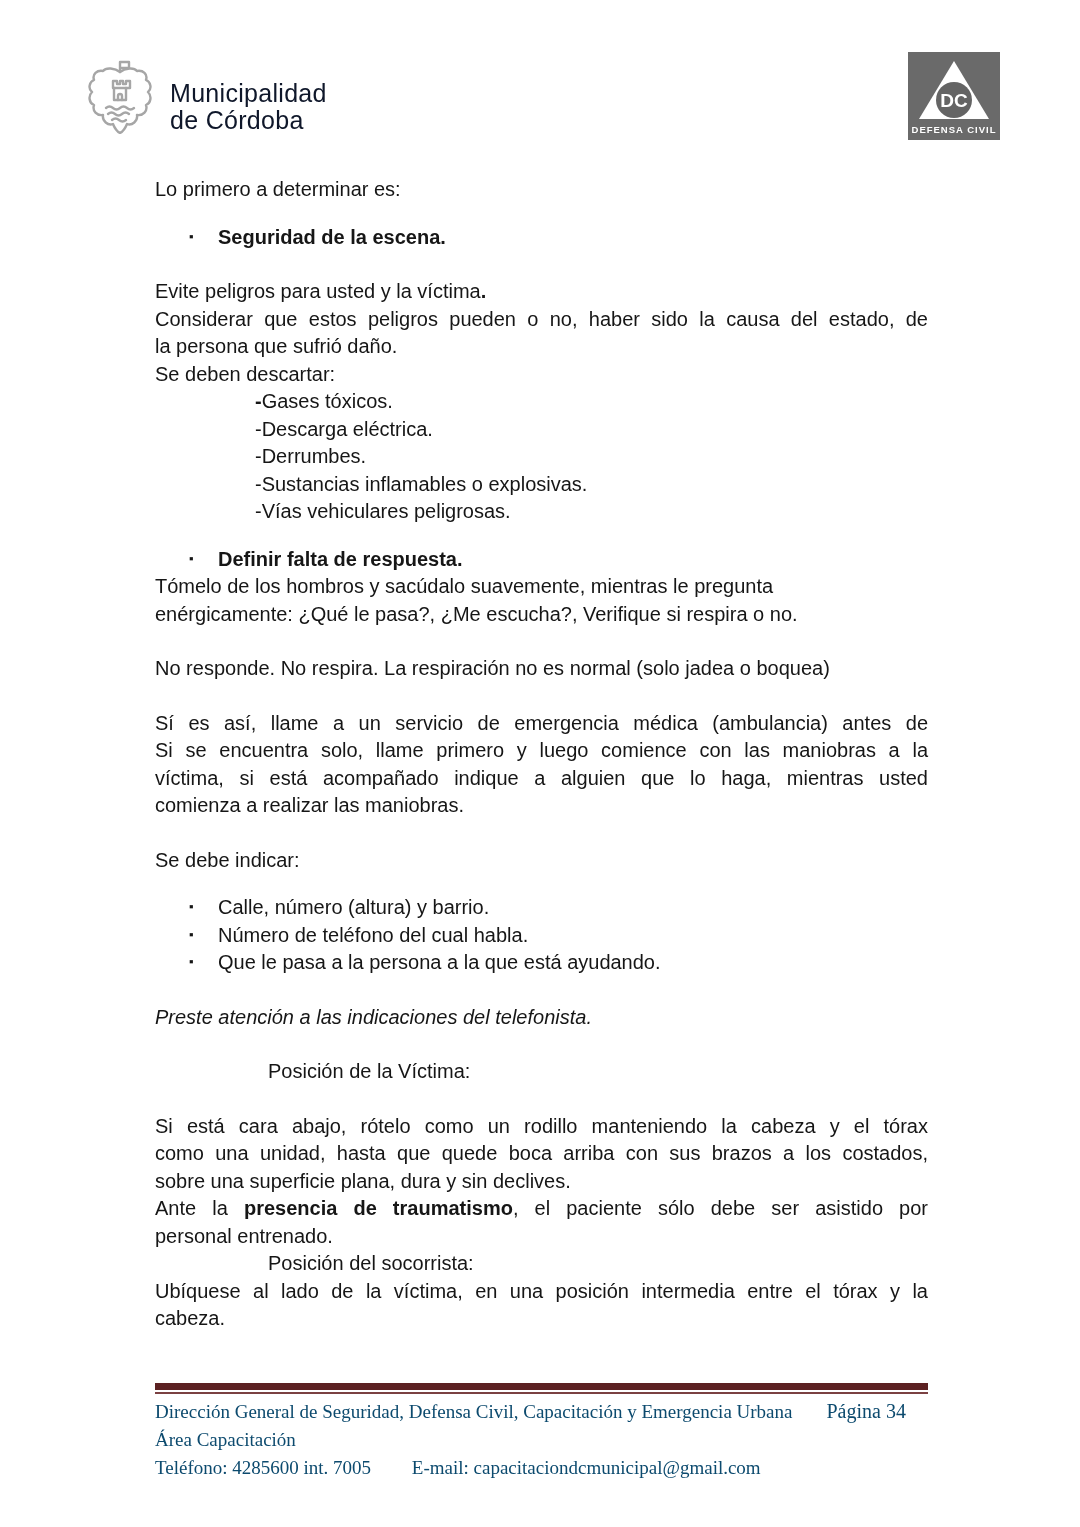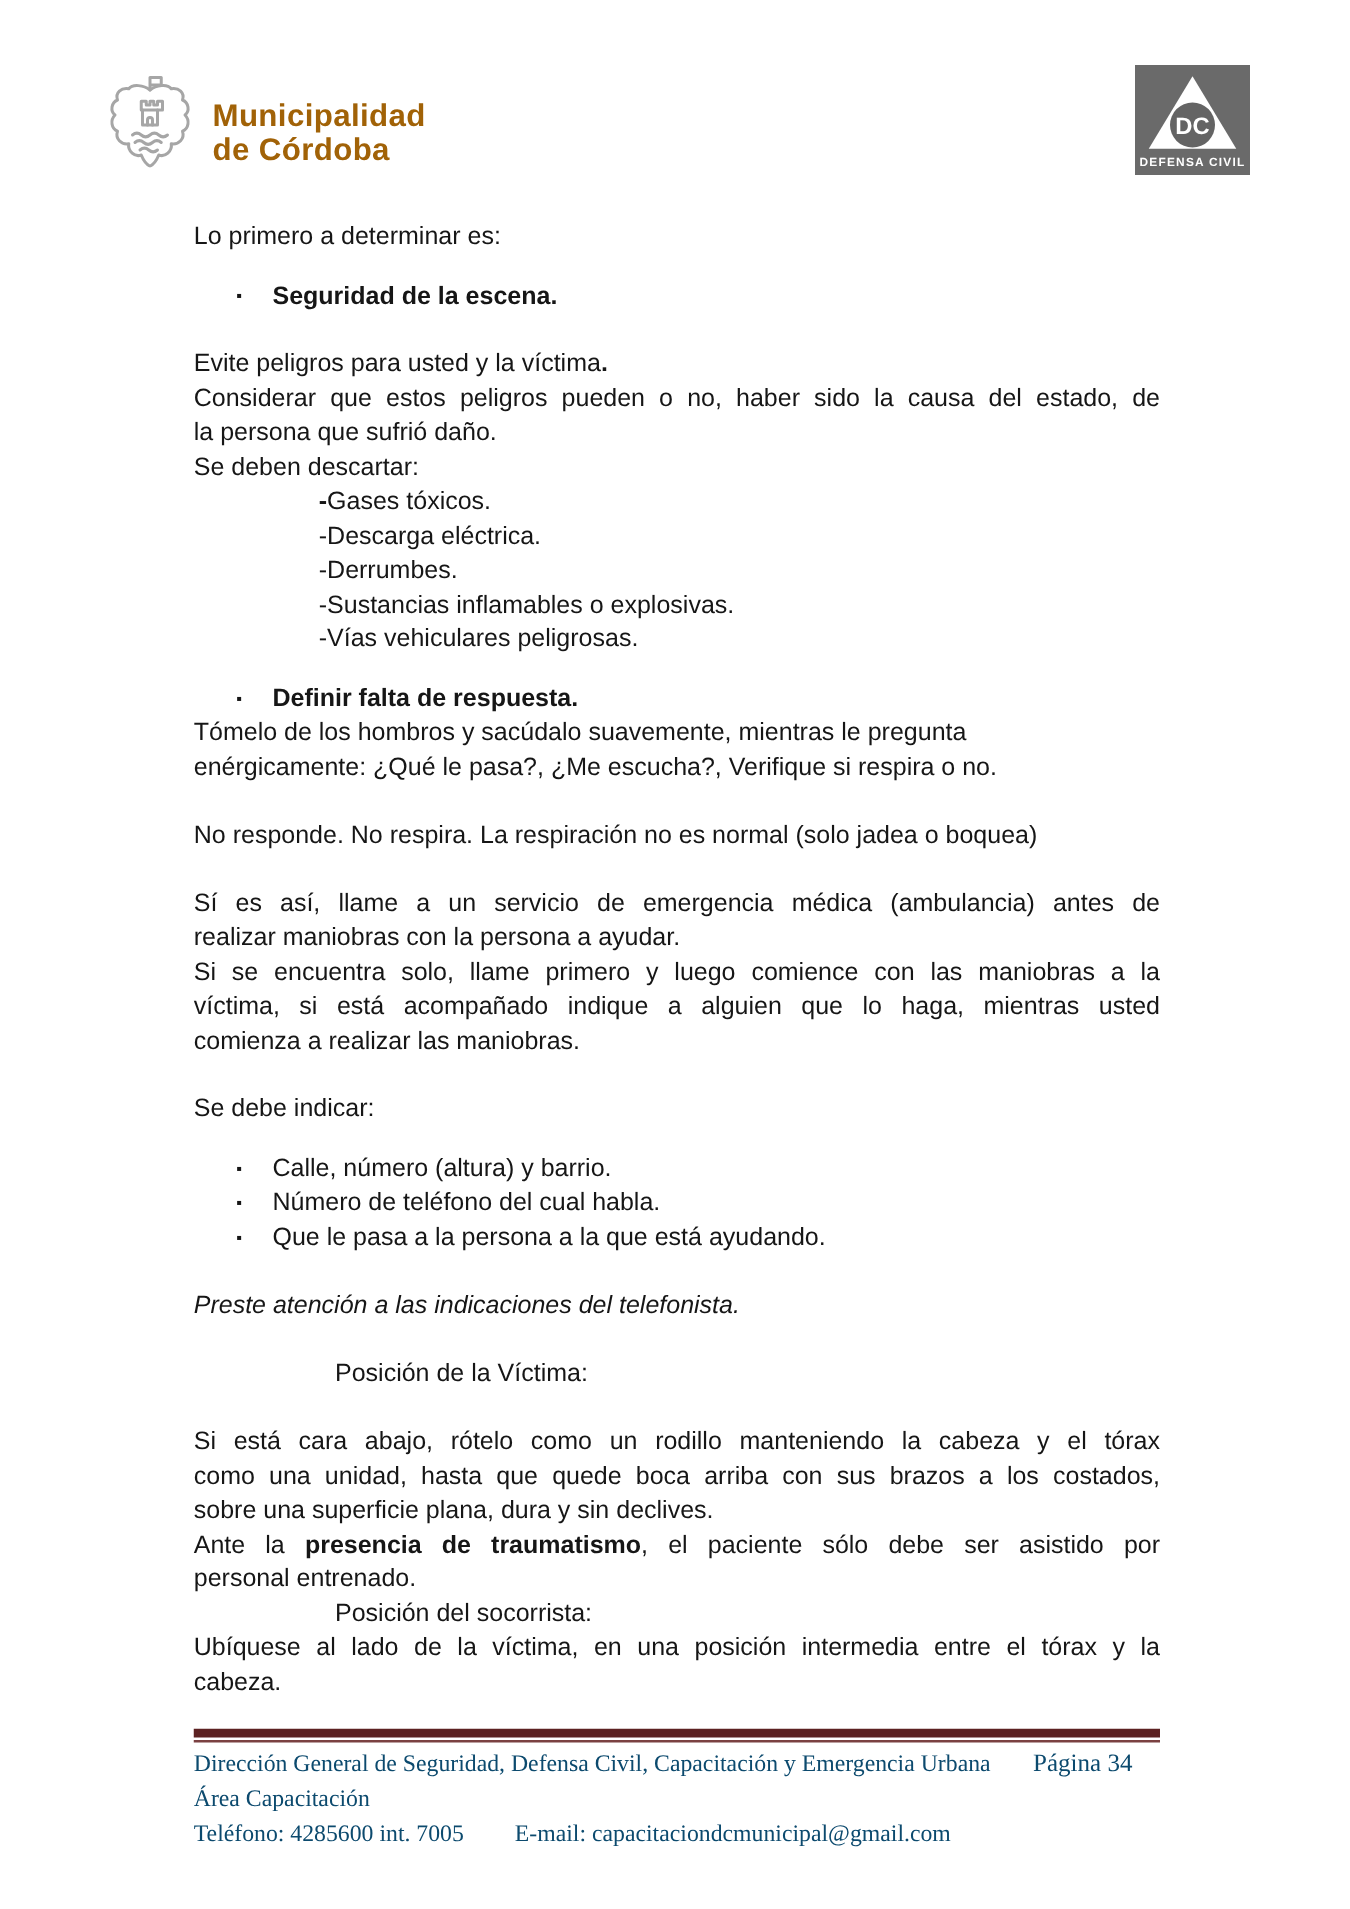--- a/index.html
+++ b/index.html
@@ -1,21 +1,21 @@
 <!DOCTYPE html>
 <html><head>
 <meta charset="utf-8">
 <style>
   html,body{margin:0;padding:0;background:#ffffff;}
   .page{position:relative;width:1080px;height:1527px;background:#ffffff;overflow:hidden;
         font-family:"Liberation Sans",sans-serif;color:#161616;}
 
   
   .muni{position:absolute;left:86px;top:58px;display:flex;align-items:center;gap:16px;}
-  .muni-text{font-size:25px;font-weight:bold;color:#a16207;line-height:27px;letter-spacing:.3px;margin-top:17px;}
+  .muni-text{font-size:25px;font-weight:normal;color:#0f172a;line-height:27px;letter-spacing:.3px;margin-top:17px;}
   .dc-box{position:absolute;left:908px;top:52px;width:104px;height:88px;}
 
   
   .content{position:absolute;left:155px;top:176px;width:773px;
            font-size:20px;line-height:27.5px;}
   .blk{min-height:27.5px;}
   .blk .b{font-weight:bold;}
   .blk .i{font-style:italic;}
   .jline{text-align:justify;text-align-last:justify;}
   .indent{padding-left:113px;}
@@ -84,21 +84,20 @@
       <div class="blk dash"><span>-Sustancias inflamables o explosivas.</span></div>
       <div class="blk dash"><span>-Vías vehiculares peligrosas.</span></div>
       <div class="sp-sm"></div>
       <div class="blk bullet"><span class="marker">▪</span><span class="b">Definir falta de respuesta.</span></div>
       <div class="blk line"><span>Tómelo de los hombros y sacúdalo suavemente, mientras le pregunta</span></div>
       <div class="blk line"><span>enérgicamente: ¿Qué le pasa?, ¿Me escucha?, Verifique si respira o no.</span></div>
       <div class="sp"></div>
       <div class="blk line"><span>No responde. No respira. La respiración no es normal (solo jadea o boquea)</span></div>
       <div class="sp"></div>
       <div class="blk jline"><span>Sí es así, llame a un servicio de emergencia médica (ambulancia) antes de</span></div>
-      <div class="blk line"><span>realizar maniobras con la persona a ayudar.</span></div>
       <div class="blk jline"><span>Si se encuentra solo, llame primero y luego comience con las maniobras a la</span></div>
       <div class="blk jline"><span>víctima, si está acompañado indique a alguien que lo haga, mientras usted</span></div>
       <div class="blk line"><span>comienza a realizar las maniobras.</span></div>
       <div class="sp"></div>
       <div class="blk line"><span>Se debe indicar:</span></div>
       <div class="sp-sm"></div>
       <div class="blk bullet"><span class="marker">▪</span><span>Calle, número (altura) y barrio.</span></div>
       <div class="blk bullet"><span class="marker">▪</span><span>Número de teléfono del cual habla.</span></div>
       <div class="blk bullet"><span class="marker">▪</span><span>Que le pasa a la persona a la que está ayudando.</span></div>
       <div class="sp"></div>

